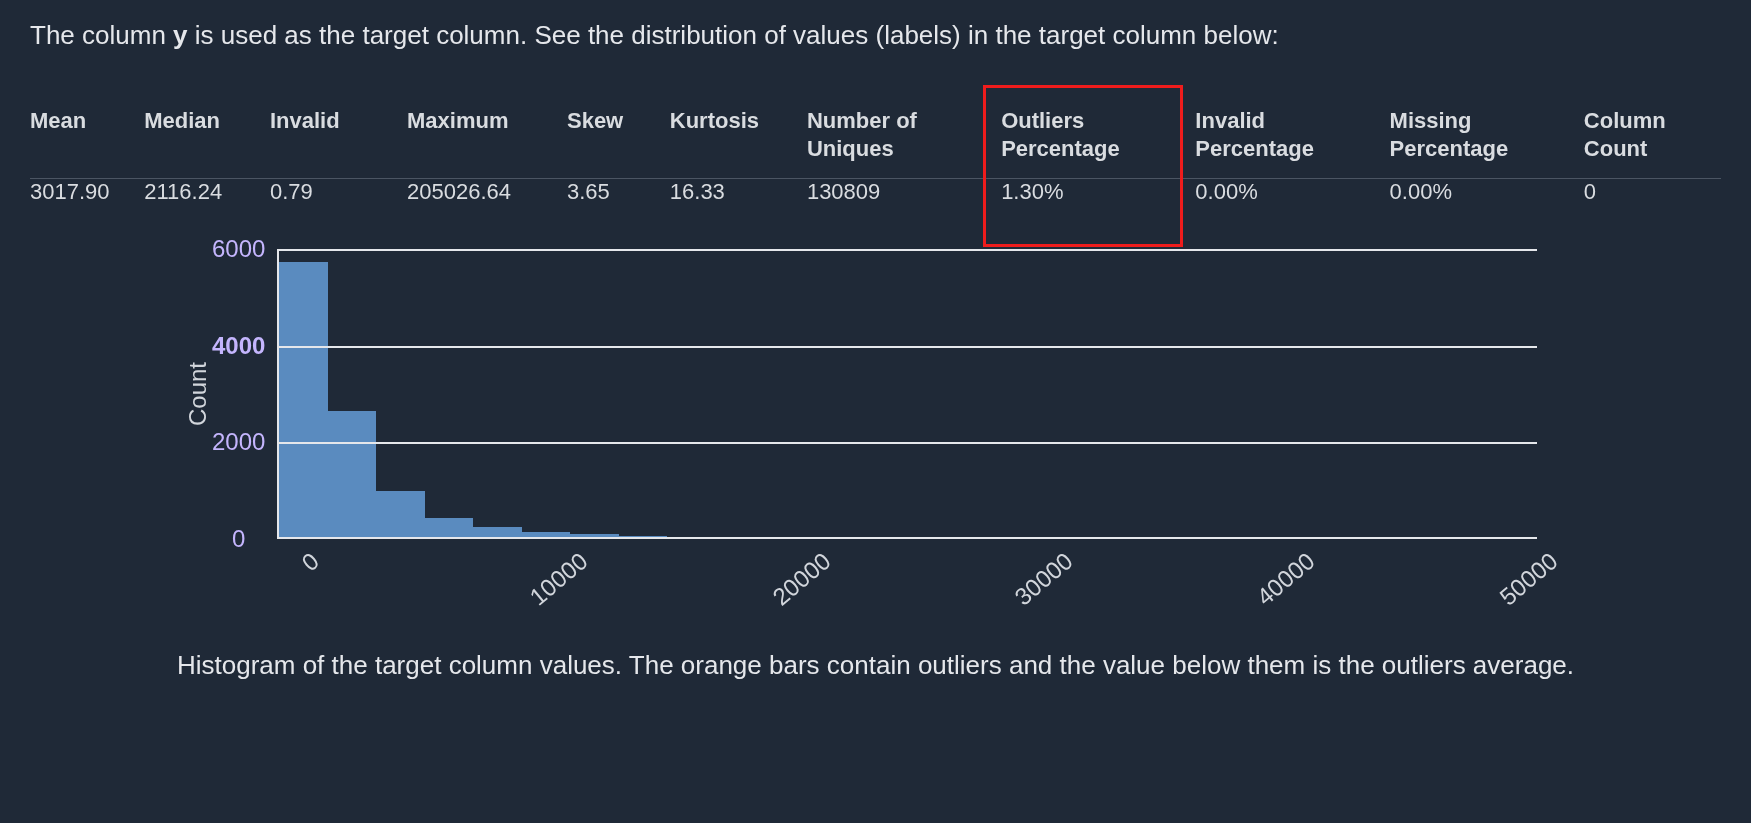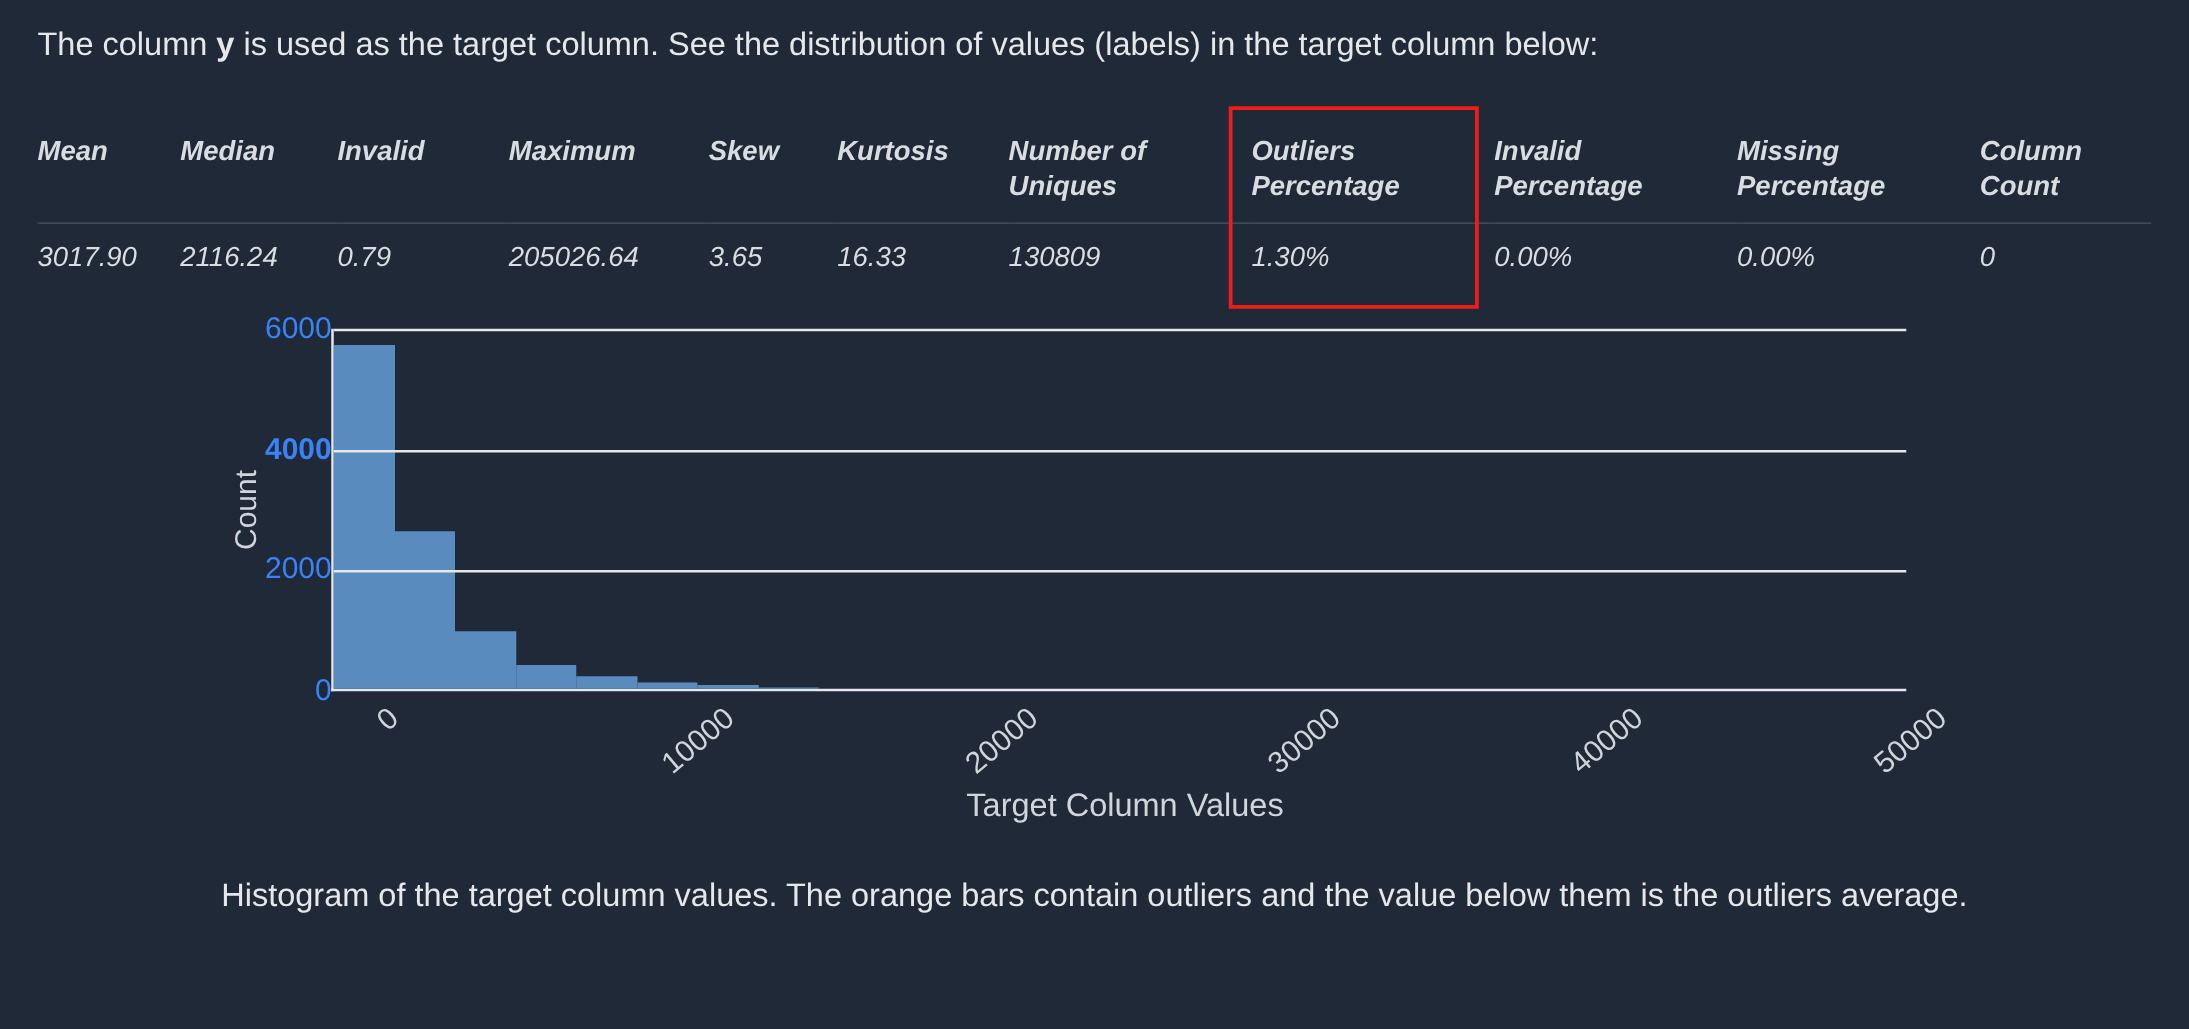--- a/index.html
+++ b/index.html
@@ -10,39 +10,39 @@
     padding: 20px 30px;
     width: 1751px;
   }
   .intro {
     font-size: 26px;
     color: #e5e7eb;
     margin-bottom: 48px;
   }
   .intro b { font-weight: 700; }
 
-  .stats-wrap { position: relative; margin-bottom: 30px; font-style: italic; }
+  .stats-wrap { position: relative; margin-bottom: 30px; }
   table.stats {
     width: 100%;
     border-collapse: collapse;
     table-layout: fixed;
   }
   table.stats th {
     text-align: left;
     font-size: 22px;
     font-weight: 700;
     color: #d9dce0;
     padding: 8px 10px 16px 0;
     vertical-align: top;
     line-height: 1.25;
   }
   table.stats td {
     font-size: 22px;
     color: #d9dce0;
-    padding: 14px 10px 14px 0;
+    padding: 0 10px 14px 0;
     border-top: 1px solid #4b5563;
   }
   .highlight-box {
     position: absolute;
     border: 3px solid #ef1c1c;
     pointer-events: none;
   }
 
   .chart-zone {
     width: 1395px;
@@ -59,23 +59,24 @@
     font-size: 24px;
     color: #d1d5db;
     text-align: center;
     padding-right: 6px;
   }
   .yticks {
     display: flex;
     flex-direction: column;
     justify-content: space-between;
     height: 290px;
-    text-align: right;
+    text-align: center;
     font-size: 24px;
-    color: #3b82f6;
+    color: #c4b5fd;
+    padding-right: 12px;
   }
   .yticks span { line-height: 1; transform: translateY(50%); }
   .yticks span:first-child { transform: translateY(-50%); }
   .yticks span:nth-child(2) { transform: translateY(-15%); font-weight: bold; }
   .yticks span:nth-child(3) { transform: translateY(15%); }
 
   .plot {
     position: relative;
     width: 1260px;
     height: 290px;
@@ -211,16 +212,15 @@
       </div>
   </div>
   <div class="xticks" id="xticks">
       <div class="xtick" style="left: 30px;">0</div>
       <div class="xtick" style="left: 272.308px;">10000</div>
       <div class="xtick" style="left: 514.615px;">20000</div>
       <div class="xtick" style="left: 756.923px;">30000</div>
       <div class="xtick" style="left: 999.231px;">40000</div>
       <div class="xtick" style="left: 1241.54px;">50000</div>
     </div>
-  <div class="xlabel">Target Column Values</div>
 </div>
 
 <p class="caption">Histogram of the target column values. The orange bars contain outliers and the value below them is the outliers average.</p>
 
 </body></html>

